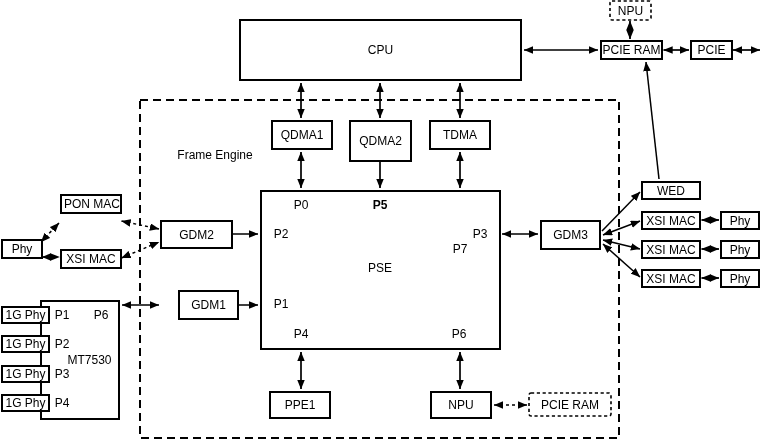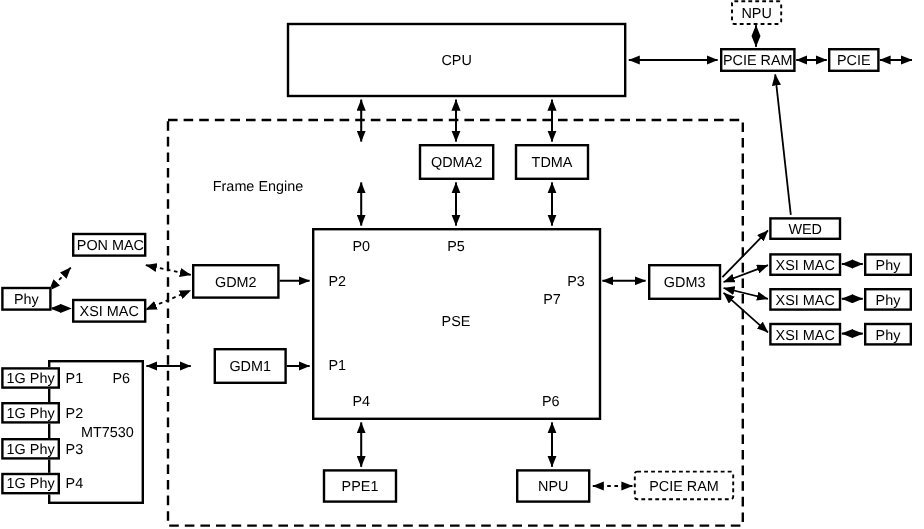--- a/index.html
+++ b/index.html
@@ -113,37 +113,40 @@
   </div>
 
   <div class="box" style="left:690px; top:40px; width:43px; height:20px;">
     <span>PCIE</span>
   </div>
 
   <div class="plain-label" style="left:176px; top:148px; width:78px; height:14px;">
     <span>Frame Engine</span>
   </div>
 
-
-  <div class="box" style="left:349px; top:120px; width:63px; height:30px;">
+  <div class="box" style="left:271px; top:120px; width:62px; height:30px;">
+    <span>QDMA1</span>
+  </div>
+
+  <div class="box" style="left:349px; top:120px; width:63px; height:42px;">
     <span>QDMA2</span>
   </div>
 
   <div class="box" style="left:429px; top:120px; width:62px; height:30px;">
     <span>TDMA</span>
   </div>
 
   <div class="box" style="left:260px; top:190px; width:241px; height:160px;"></div>
   <div class="plain-label" style="left:355px; top:261px; width:50px; height:14px;">
     <span>PSE</span>
   </div>
   <div class="plain-label" style="left:291px; top:198px; width:20px; height:14px;">
     <span>P0</span>
   </div>
-  <div class="plain-label" style="left:370px; top:198px; width:20px; height:14px;">
+  <div class="plain-label" style="left:370px; top:198px; width:20px; height:14px;font-weight:bold;">
     <span>P5</span>
   </div>
   <div class="plain-label" style="left:450px; top:198px; width:20px; height:14px;margin-top:44px;">
     <span>P7</span>
   </div>
   <div class="plain-label" style="left:271px; top:227px; width:20px; height:14px;">
     <span>P2</span>
   </div>
   <div class="plain-label" style="left:470px; top:227px; width:20px; height:14px;">
     <span>P3</span>

